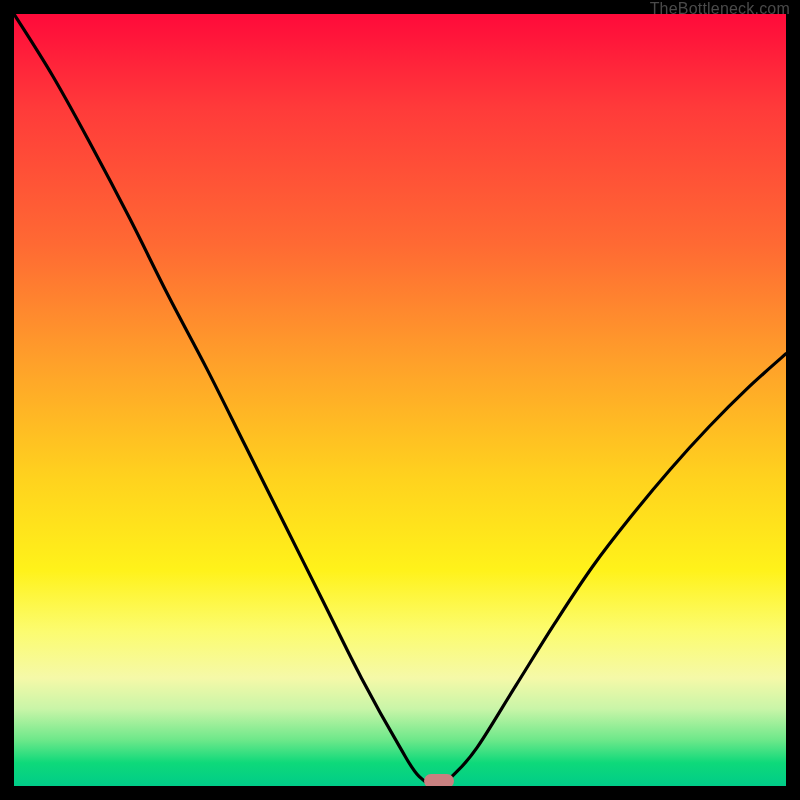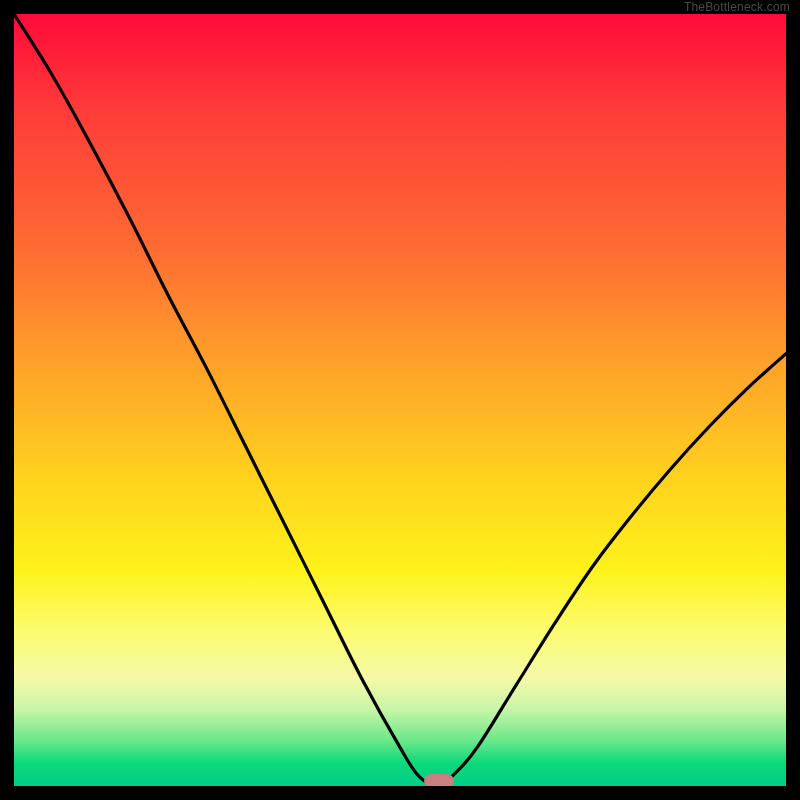--- a/index.html
+++ b/index.html
@@ -60,21 +60,21 @@
     width: 30px;
     height: 14px;
     border-radius: 7px;
     transform: translate(-50%, -50%);
   }
   .attribution {
     position: absolute;
     top: 0;
     right: 10px;
     font-family: Arial, Helvetica, sans-serif;
-    font-size: 12px;
+    font-size: 16px;
     font-weight: 500;
     color: #4a4a4a;
     letter-spacing: 0.2px;
     user-select: none;
   }
 </style>
 </head>
 <body>
 
 <div class="frame">

